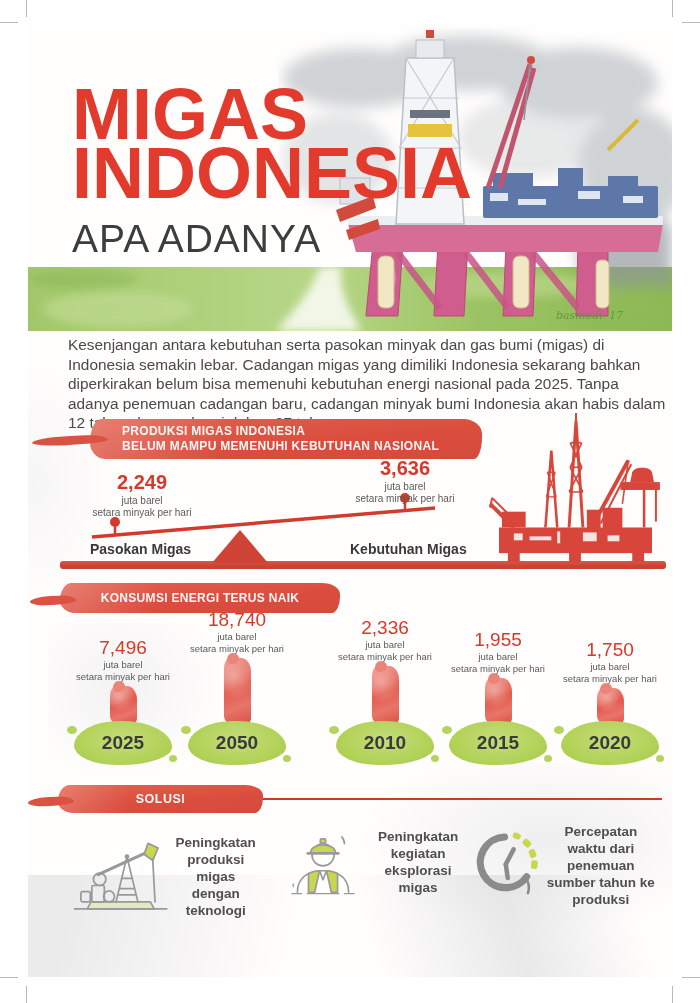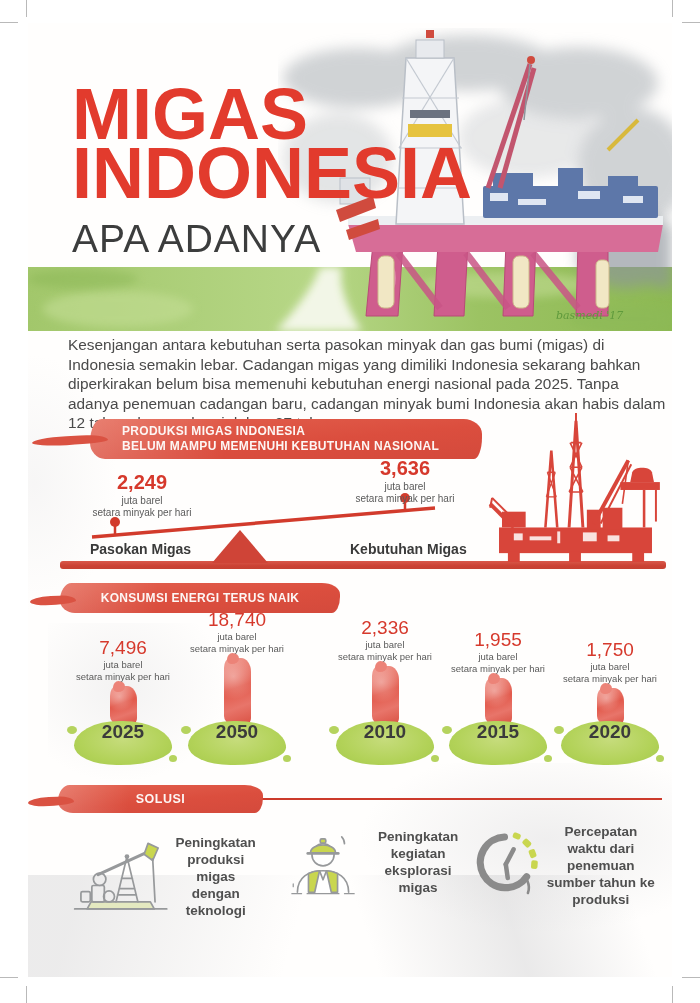--- a/index.html
+++ b/index.html
@@ -64,21 +64,21 @@
   
   .stat{position:absolute;top:572px;width:120px;height:170px;display:flex;flex-direction:column;
       justify-content:flex-end;align-items:center;z-index:4;}
   .sval{font-size:19px;font-weight:normal;color:#d6392c;line-height:22px;}
   .sunit{font-size:9.5px;line-height:11.5px;color:#5a5a5a;text-align:center;margin-bottom:4px;}
   .wbar{position:relative;width:27px;border-radius:6px 10px 4px 8px / 10px 14px 6px 8px;margin-bottom:-3px;
       background:radial-gradient(circle at 35% 28%,rgba(255,255,255,.38),rgba(255,255,255,0) 45%),
                  linear-gradient(160deg,#f0958a 0%,#e2594b 45%,#e8756a 72%,#da5244 100%);}
   .wbar::after{content:"";position:absolute;top:-5px;left:3px;width:12px;height:11px;background:#ec8378;
       border-radius:45% 55% 60% 40%/60% 50% 50% 40%;}
-  .splotch{position:relative;width:98px;height:44px;display:flex;justify-content:center;
+  .splotch{position:relative;width:98px;height:44px;display:flex;align-items:center;justify-content:center;
       background:radial-gradient(ellipse at 50% 42%,#c6dc7c 0%,#b2d258 62%,#a5c94c 100%);
       border-radius:48% 52% 55% 45% / 58% 62% 42% 46%;}
   .splotch::before{content:"";position:absolute;left:-7px;top:5px;width:10px;height:8px;background:#b5d35e;
       border-radius:50%;}
   .splotch::after{content:"";position:absolute;right:-5px;bottom:3px;width:8px;height:7px;background:#b5d35e;
       border-radius:50%;}
   .year{font-size:19px;font-weight:bold;color:#3b3b3b;}
 
   
   .sol-line{position:absolute;left:233px;top:775px;width:401px;height:2px;background:#cc3a2b;z-index:3;}

